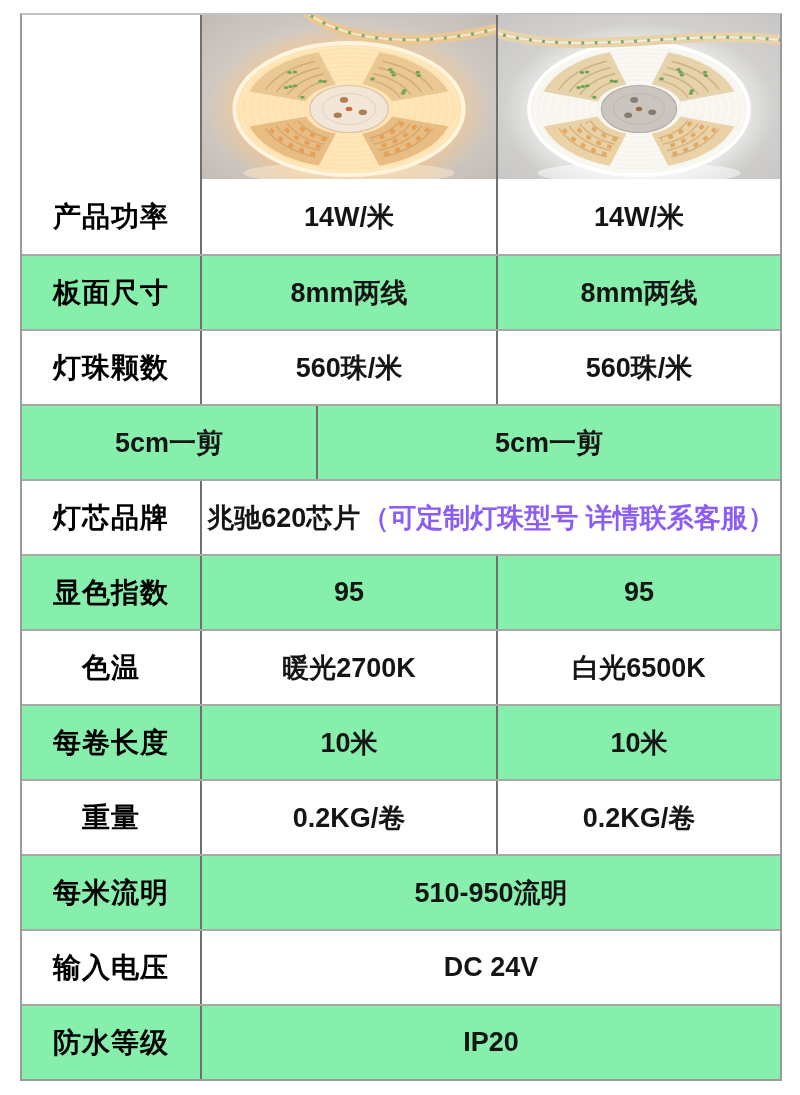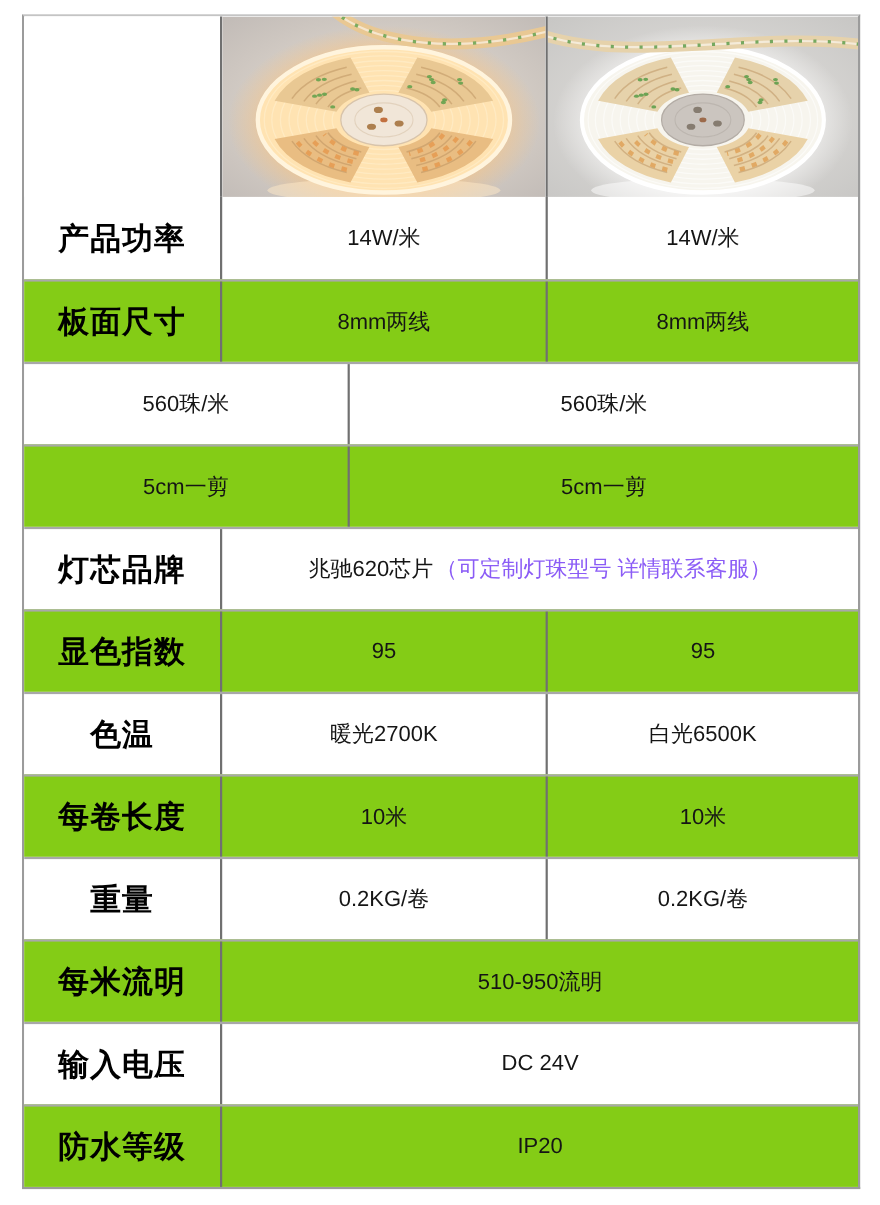--- a/index.html
+++ b/index.html
@@ -10,27 +10,27 @@
   }
   .spec-table{
     position:absolute;left:20px;top:13px;width:762px;
     border:2px solid #9b9b9b;border-top-color:#c4c4c4;
     box-sizing:border-box;display:flex;flex-direction:column;background:#fff;
   }
   .row{display:flex;box-sizing:border-box;height:75px;}
   .row + .row{border-top:2px solid #a8a8a8;}
   .header-row{height:164px;}
   .row-white{background:#ffffff;}
-  .row-gray{background:#84cc16;}
+  .row-gray{background:#86efac;}
   .cell{display:flex;align-items:center;justify-content:center;box-sizing:border-box;}
   .label-cell{
     width:180px;border-right:2px solid #707070;
     font-weight:700;font-size:28px;letter-spacing:1px;color:#000;
   }
-  .value-cell{font-size:20px;font-weight:400;color:#151515;text-align:left;white-space:nowrap;}
+  .value-cell{font-size:27px;font-weight:700;color:#151515;text-align:left;white-space:nowrap;}
   .value-first{width:296px;border-right:2px solid #707070;}
   .value-second{flex:1;}
   .value-span{flex:1;}
   .note-red{margin-left:2px;}
   .photo-cell{position:relative;overflow:hidden;box-sizing:border-box;}
   .photo-first{width:296px;border-right:2px solid #707070;}
   .photo-second{flex:1;}
   .photo-cell svg{position:absolute;left:0;top:0;width:100%;height:100%;display:block;}
   .header-label-cell{width:180px;border-right:2px solid #707070;background:#ffffff;}
 </style>
@@ -204,20 +204,21 @@
     </div>
     <div style="display:contents"><div class="row row-white">
           <div class="cell label-cell">产品功率</div>
           <div class="cell value-cell value-first">14W/米</div>
           <div class="cell value-cell value-second">14W/米</div>
         </div><div class="row row-gray">
           <div class="cell label-cell">板面尺寸</div>
           <div class="cell value-cell value-first">8mm两线</div>
           <div class="cell value-cell value-second">8mm两线</div>
         </div><div class="row row-white">
+          <div class="cell label-cell">灯珠颗数</div>
           <div class="cell value-cell value-first">560珠/米</div>
           <div class="cell value-cell value-second">560珠/米</div>
         </div><div class="row row-gray">
           <div class="cell value-cell value-first">5cm一剪</div>
           <div class="cell value-cell value-second">5cm一剪</div>
         </div><div class="row row-white">
           <div class="cell label-cell">灯芯品牌</div>
           <div class="cell value-cell value-span">
             <span>兆驰620芯片</span>
             <span class="note-red" style="color: #8b5cf6;">（可定制灯珠型号 详情联系客服）</span>

